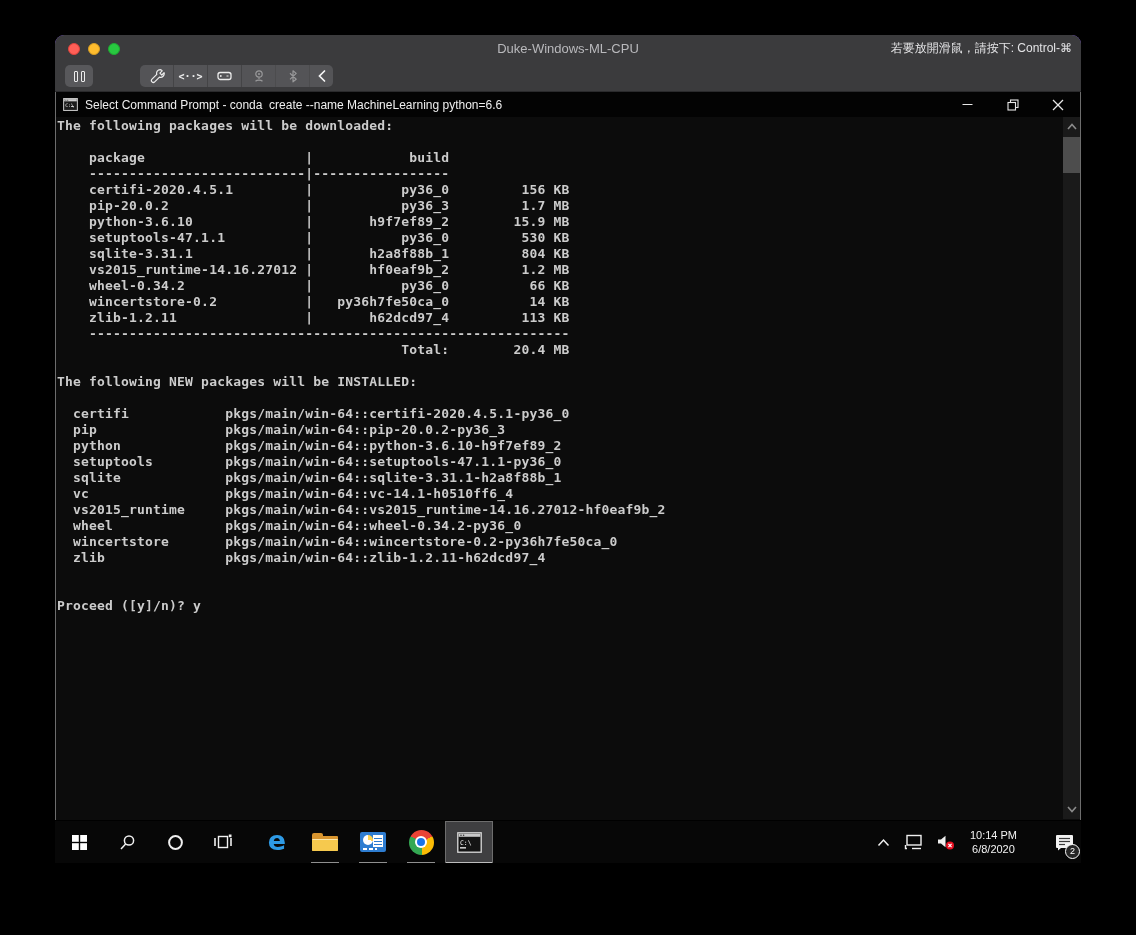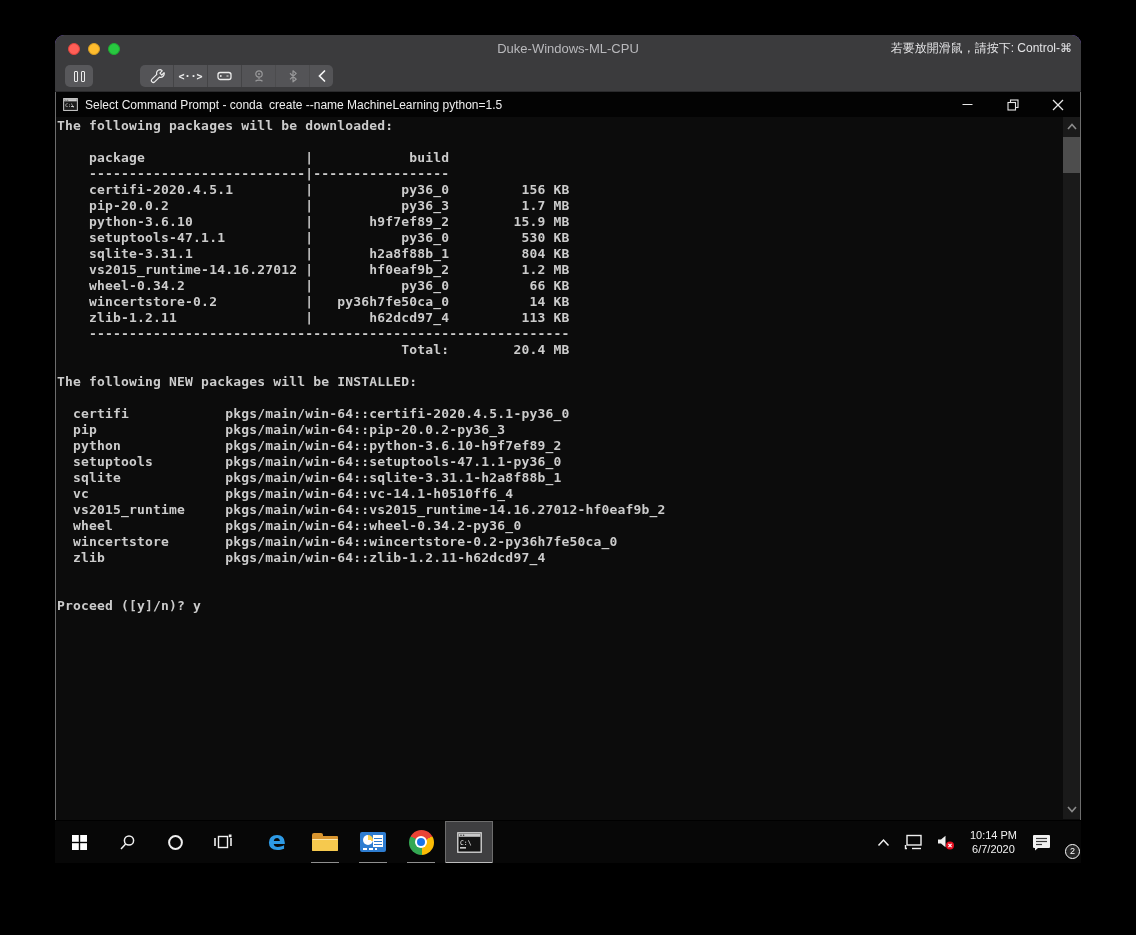--- a/index.html
+++ b/index.html
@@ -74,21 +74,21 @@
                   background:repeating-linear-gradient(90deg,#fff 0 4px,transparent 4px 6px);}
 
   .chrome{position:relative;width:25px;height:25px;border-radius:50%;
           background:conic-gradient(from -60deg,#ea4335 0 120deg,#fbbc05 120deg 240deg,#34a853 240deg 360deg);}
   .chrome::before{content:"";position:absolute;left:50%;top:50%;transform:translate(-50%,-50%);
                   width:12px;height:12px;border-radius:50%;background:#fff;}
   .chrome::after{content:"";position:absolute;left:50%;top:50%;transform:translate(-50%,-50%);
                  width:8px;height:8px;border-radius:50%;background:#1a73e8;}
 
   .tray{margin-left:auto;display:flex;align-items:center;height:100%;}
-  .tray-btn{position:relative;height:43px;display:flex;align-items:center;justify-content:flex-start;padding:0 7px;}
+  .tray-btn{position:relative;height:43px;display:flex;align-items:center;justify-content:flex-end;padding:0 7px;}
   .clock{padding:0 8px;text-align:center;color:#f2f2f2;font-size:11px;line-height:14px;}
   .badge{position:absolute;right:1px;bottom:5px;width:15px;height:15px;border-radius:50%;
          background:#262626;border:1px solid #fff;box-sizing:border-box;color:#fff;font-size:9px;
          display:flex;align-items:center;justify-content:center;}
 </style>
 </head>
 <body>
 
 <div class="stage">
   <div class="mac-window">
@@ -149,21 +149,21 @@
       <div class="console-window">
         <div class="console-titlebar">
           <svg class="cmd-ico" width="15" height="13" viewBox="0 0 16 14">
             <rect x="0.6" y="0.6" width="14.8" height="12.8" fill="#1c1c1c" stroke="#c9c9c9" stroke-width="1.1"></rect>
             <rect x="1.2" y="1.2" width="13.6" height="2.4" fill="#cfcfcf"></rect>
             <circle cx="3" cy="2.4" r="0.6" fill="#4a4a4a"></circle>
               <circle cx="5" cy="2.4" r="0.6" fill="#4a4a4a"></circle>
             <text x="2.4" y="9.4" font-family="DejaVu Sans Mono, monospace" font-size="5.2" fill="#efefef">C:\</text>
             <rect x="8.6" y="8.6" width="3" height="0.9" fill="#efefef"></rect>
           </svg>
-          <span class="console-title">Select Command Prompt - conda  create --name MachineLearning python=1.5</span>
+          <span class="console-title">Select Command Prompt - conda  create --name MachineLearning python=6.6</span>
           <div class="win-btn">
             <svg width="11" height="11" viewBox="0 0 11 11">
               <line x1="0.5" y1="5.5" x2="10.5" y2="5.5" stroke="#e8e8e8" stroke-width="1.1"></line>
             </svg>
           </div>
           <div class="win-btn">
             <svg width="12" height="12" viewBox="0 0 12 12">
               <rect x="3.5" y="1" width="7.5" height="7.5" fill="none" stroke="#e8e8e8" stroke-width="1.1"></rect>
               <rect x="1" y="3.5" width="7.5" height="7.5" fill="#030303" stroke="#e8e8e8" stroke-width="1.1"></rect>
             </svg>
@@ -304,21 +304,21 @@
             <svg width="18" height="15" viewBox="0 0 18 15">
               <polygon points="1,4.5 4,4.5 8.5,0.8 8.5,12.2 4,8.5 1,8.5" fill="#f0f0f0"></polygon>
               <circle cx="13" cy="10.5" r="4" fill="#e81123"></circle>
               <line x1="11.4" y1="8.9" x2="14.6" y2="12.1" stroke="#fff" stroke-width="1.2"></line>
               <line x1="14.6" y1="8.9" x2="11.4" y2="12.1" stroke="#fff" stroke-width="1.2"></line>
             </svg>
           </div>
           <div class="tray-btn clock">
             <div>
               <div>10:14 PM</div>
-              <div>6/7/2020</div>
+              <div>6/8/2020</div>
             </div>
           </div>
           <div class="tray-btn" style="width:42px;">
             <svg width="19" height="17" viewBox="0 0 19 17">
               <rect x="1" y="1" width="17" height="13" rx="1" fill="#f2f2f2"></rect>
               <polygon points="3,14 3,16.5 6,14" fill="#f2f2f2"></polygon>
               <line x1="4" y1="4.5" x2="15" y2="4.5" stroke="#3a3a3a" stroke-width="1.2"></line>
               <line x1="4" y1="7.5" x2="15" y2="7.5" stroke="#3a3a3a" stroke-width="1.2"></line>
               <line x1="4" y1="10.5" x2="10" y2="10.5" stroke="#3a3a3a" stroke-width="1.2"></line>
             </svg>

